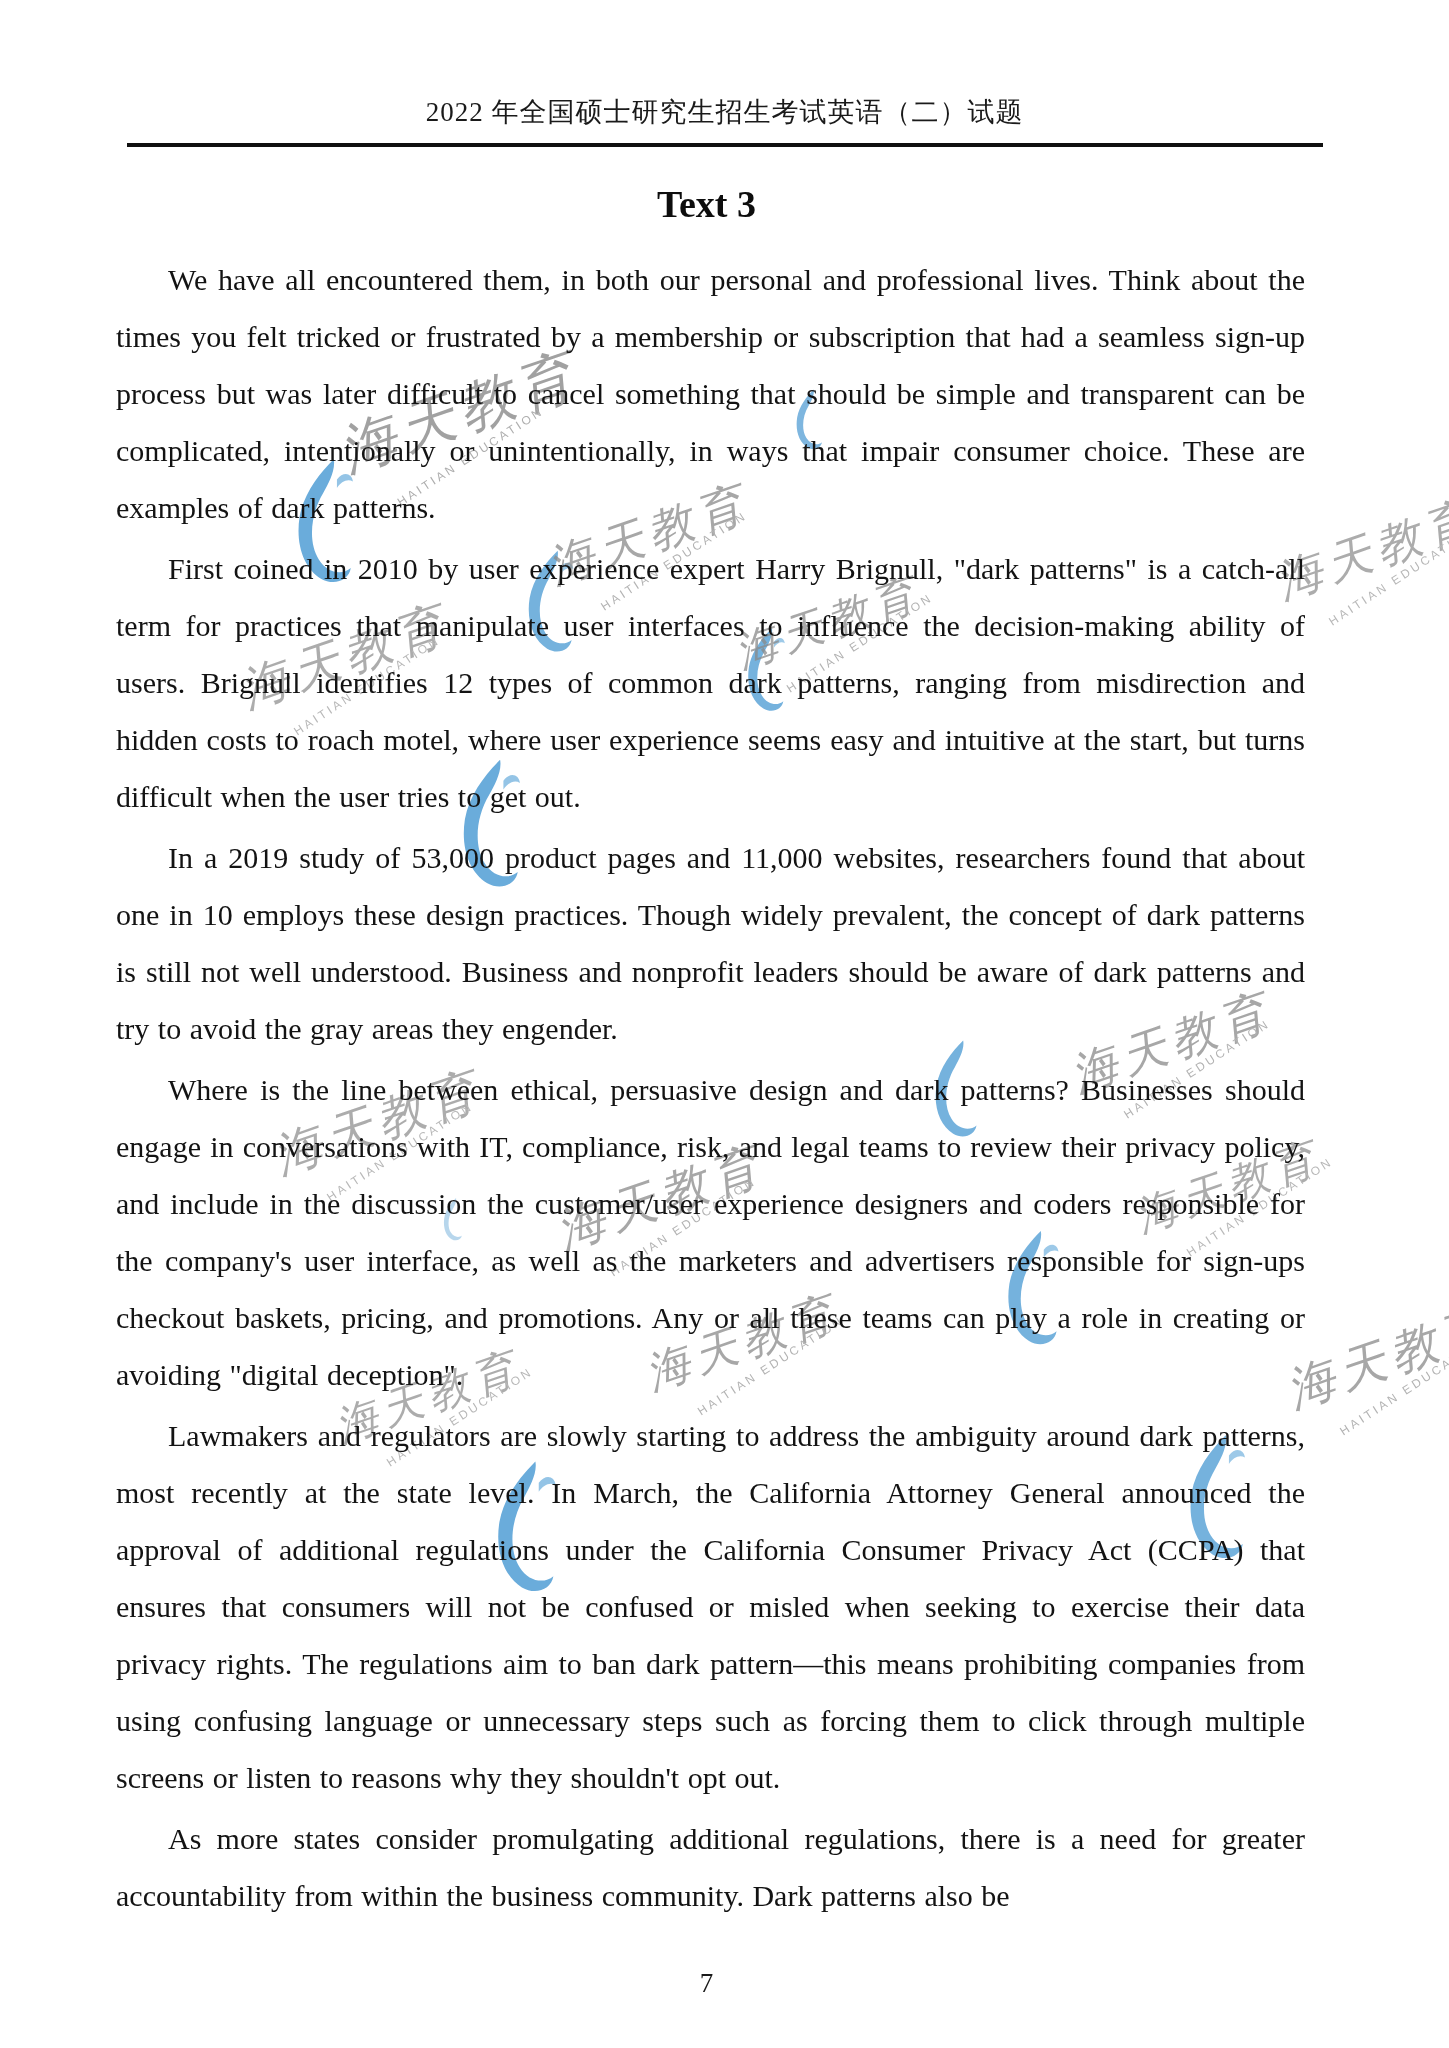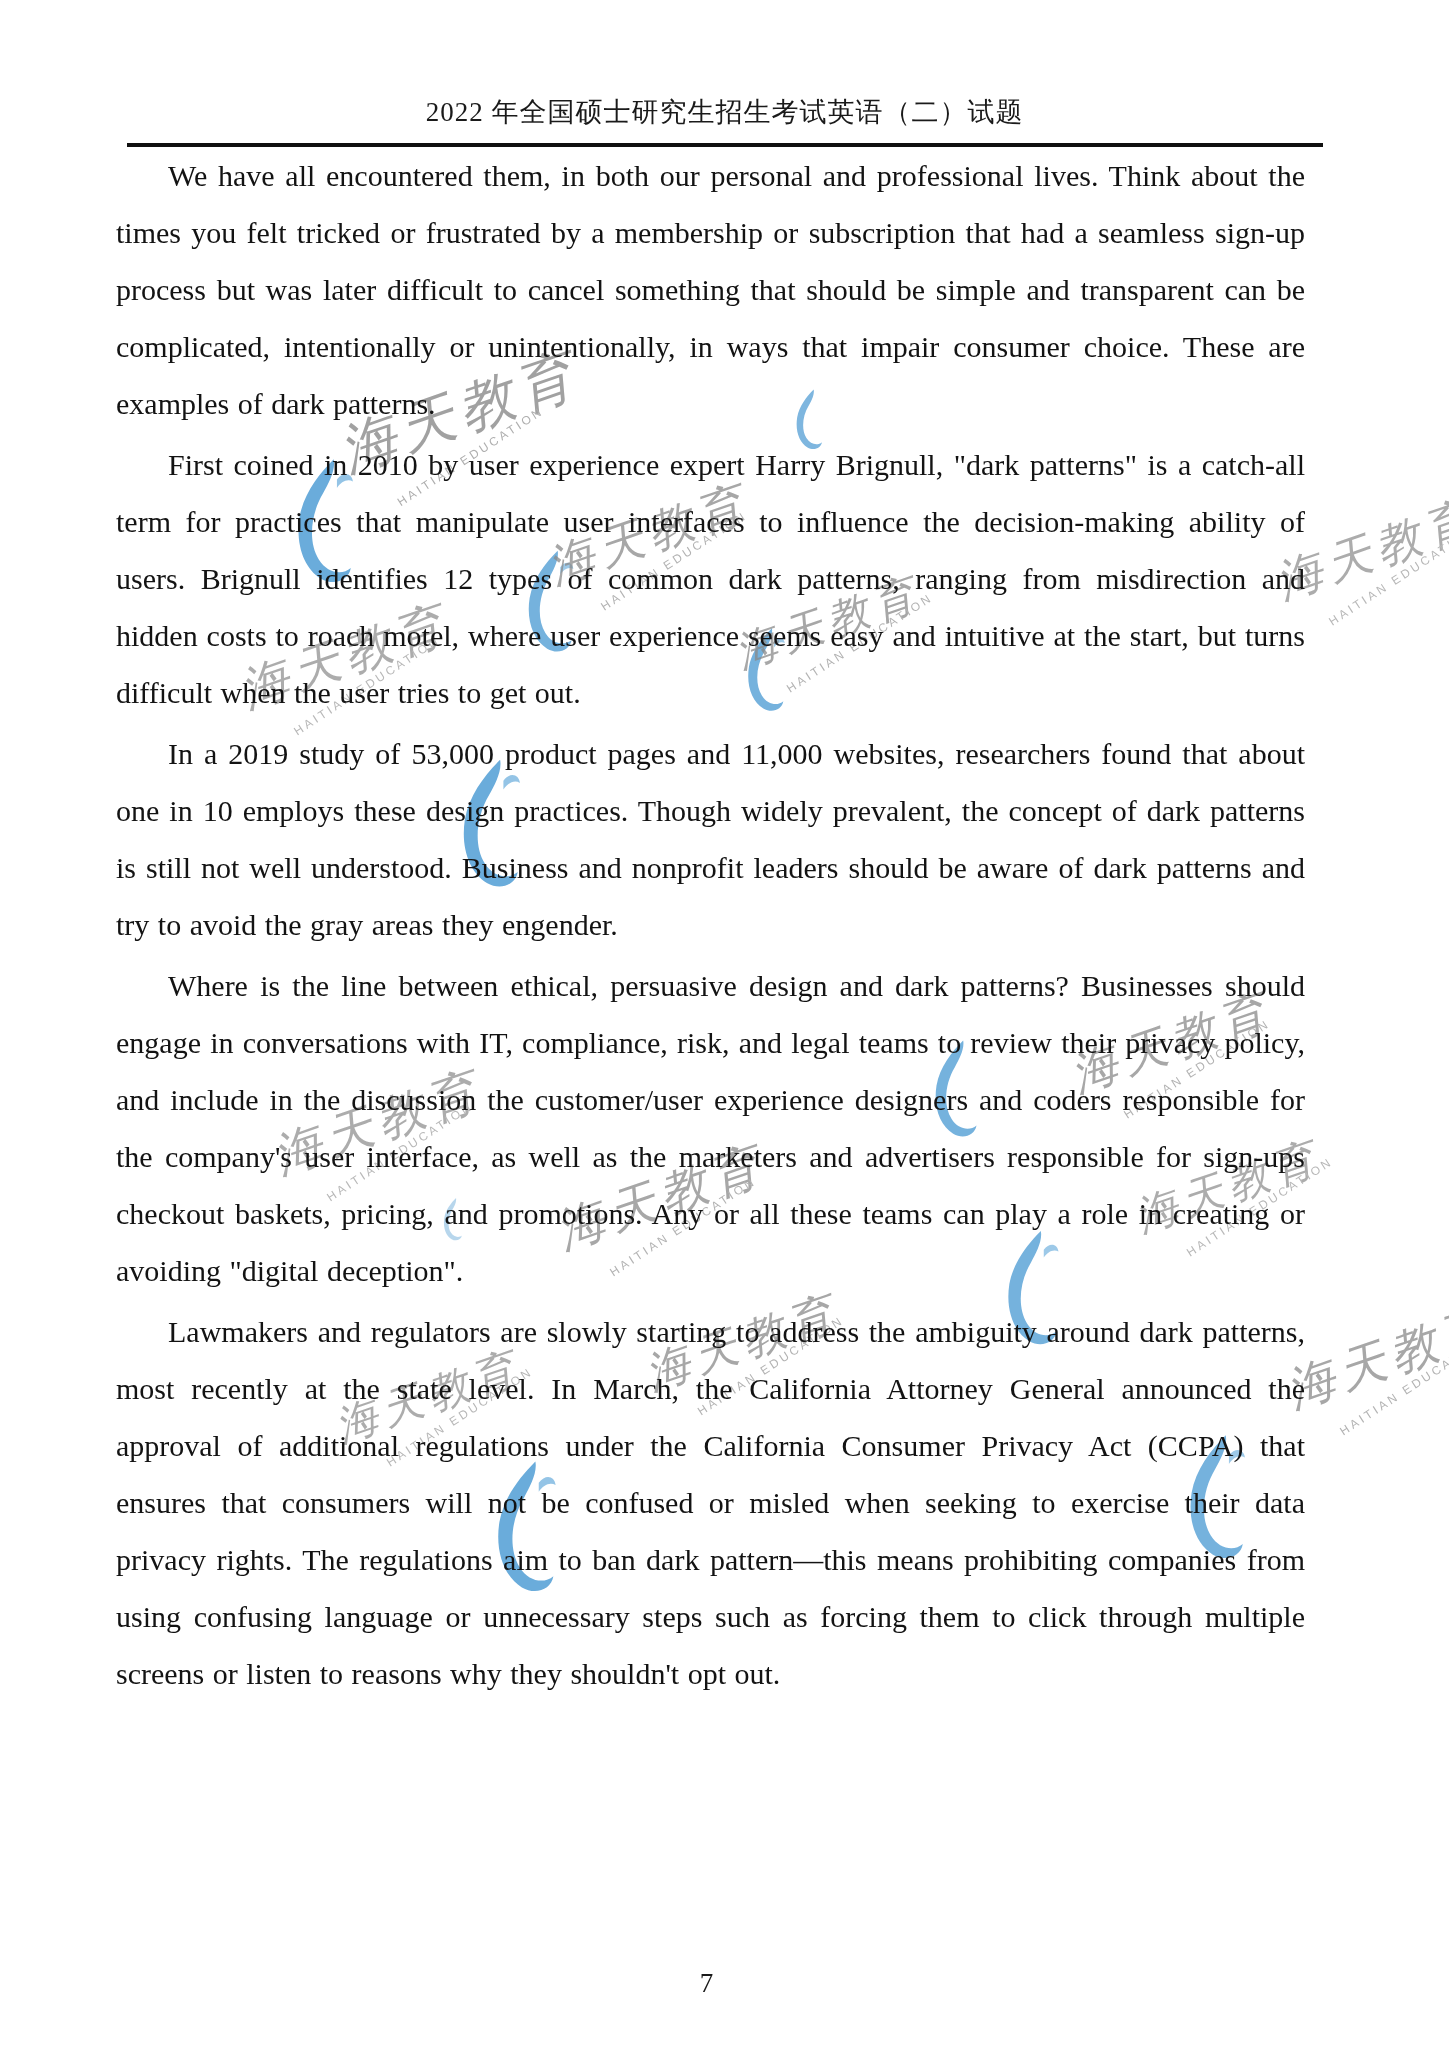--- a/index.html
+++ b/index.html
@@ -205,22 +205,24 @@
         <span class="wm-en">HAITIAN  EDUCATION</span>
       </div>
   </div>
 
   <header>
     <div class="header-title">2022 年全国硕士研究生招生考试英语（二）试题</div>
     <div class="header-rule"></div>
   </header>
 
   <main class="article">
+    <h1 class="text-title">Text 3</h1>
     <p>We have all encountered them, in both our personal and professional lives. Think about the times you felt tricked or frustrated by a membership or subscription that had a seamless sign-up process but was later difficult to cancel something that should be simple and transparent can be complicated, intentionally or unintentionally, in ways that impair consumer choice. These are examples of dark patterns.</p>
     <p>First coined in 2010 by user experience expert Harry Brignull, "dark patterns" is a catch-all term for practices that manipulate user interfaces to influence the decision-making ability of users. Brignull identifies 12 types of common dark patterns, ranging from misdirection and hidden costs to roach motel, where user experience seems easy and intuitive at the start, but turns difficult when the user tries to get out.</p>
     <p>In a 2019 study of 53,000 product pages and 11,000 websites, researchers found that about one in 10 employs these design practices. Though widely prevalent, the concept of dark patterns is still not well understood. Business and nonprofit leaders should be aware of dark patterns and try to avoid the gray areas they engender.</p>
     <p>Where is the line between ethical, persuasive design and dark patterns? Businesses should engage in conversations with IT, compliance, risk, and legal teams to review their privacy policy, and include in the discussion the customer/user experience designers and coders responsible for the company's user interface, as well as the marketers and advertisers responsible for sign-ups checkout baskets, pricing, and promotions. Any or all these teams can play a role in creating or avoiding "digital deception".</p>
     <p>Lawmakers and regulators are slowly starting to address the ambiguity around dark patterns, most recently at the state level. In March, the California Attorney General announced the approval of additional regulations under the California Consumer Privacy Act (CCPA) that ensures that consumers will not be confused or misled when seeking to exercise their data privacy rights. The regulations aim to ban dark pattern—this means prohibiting companies from using confusing language or unnecessary steps such as forcing them to click through multiple screens or listen to reasons why they shouldn't opt out.</p>
+    <p>As more states consider promulgating additional regulations, there is a need for greater accountability from within the business community. Dark patterns also be</p>
   </main>
 
   <div class="page-number">7</div>
 
 </div>
 
 </body></html>

